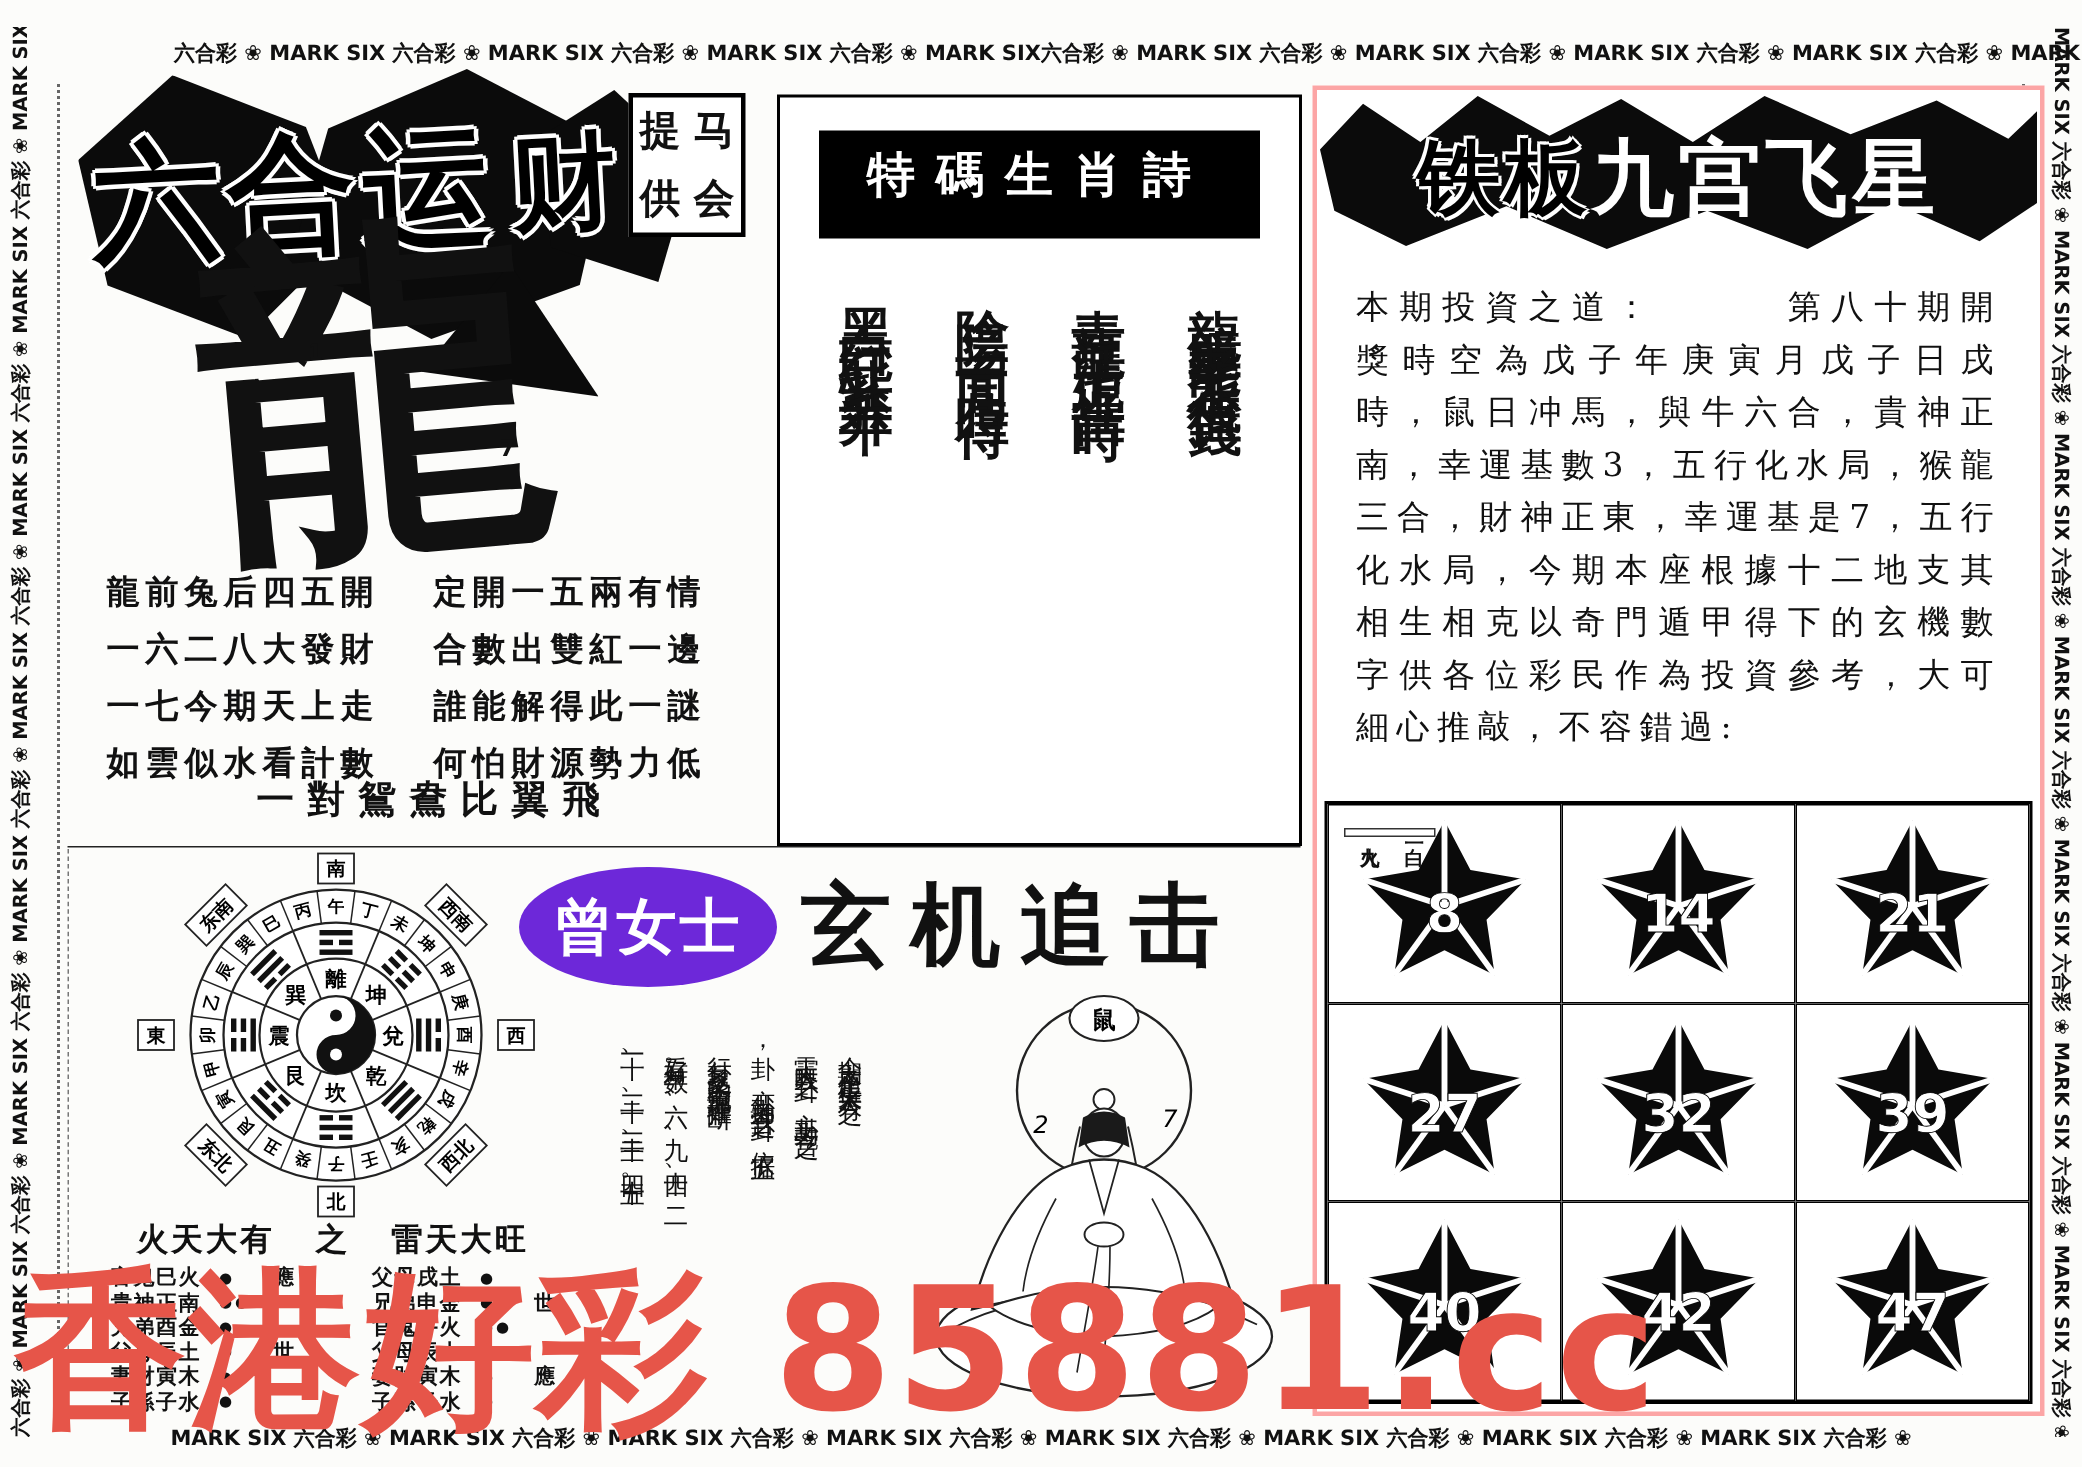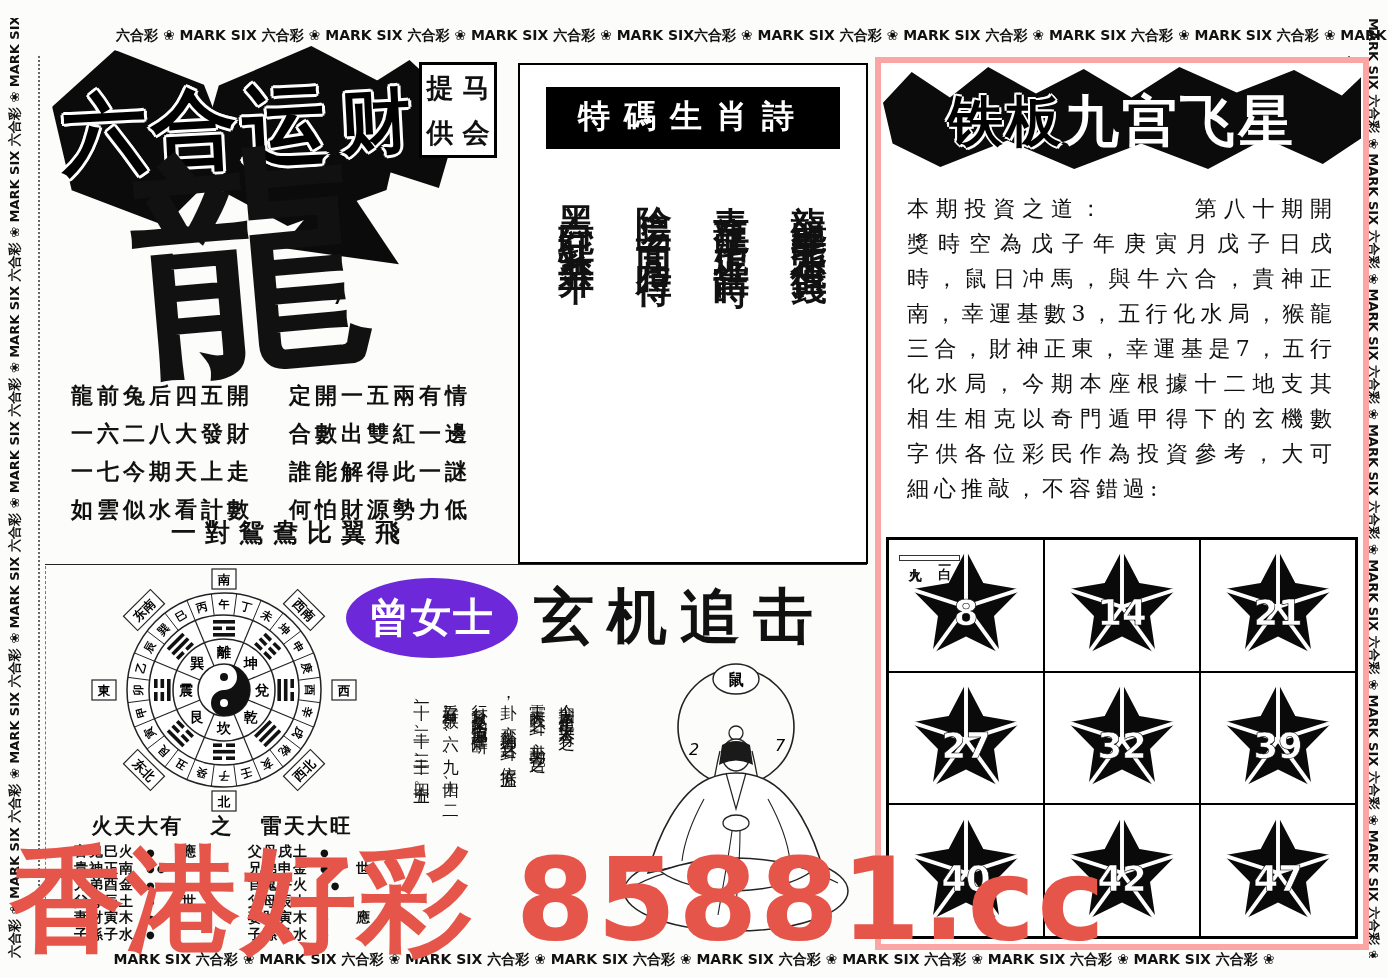--- a/index.html
+++ b/index.html
@@ -37,26 +37,26 @@
   .dragon{position:absolute;left:88px;top:86px;font-size:235px;line-height:1;font-weight:900;
           font-family:"DejaVu Serif",serif;transform:rotate(-5deg);}
   .tiny-num{position:absolute;font-size:15px;font-weight:bold;}
   .verses{position:absolute;left:26px;top:318px;display:flex;gap:36px;font-family:"DejaVu Serif",serif;
           font-size:22px;font-weight:bold;line-height:38px;letter-spacing:4px;white-space:nowrap;}
   .verse-footer{position:absolute;left:126px;top:458px;font-size:25px;font-weight:bold;letter-spacing:9px;
           font-family:"DejaVu Serif",serif;white-space:nowrap;}
   
   #sec-poem{position:absolute;left:518px;top:63px;width:346px;height:497px;border:2px solid #000;background:#fff;}
   .poem-header{margin:22px 26px 0;background:#000;color:#fff;text-align:center;font-size:32px;font-weight:bold;
-               letter-spacing:14px;padding:8px 0 10px;white-space:nowrap;overflow:hidden;}
+               letter-spacing:14px;padding:8px 0 20px;white-space:nowrap;overflow:hidden;}
   .poem-cols{position:absolute;left:18px;right:18px;top:112px;bottom:28px;display:flex;flex-direction:row-reverse;
              justify-content:space-around;}
   .poem-col{writing-mode:vertical-rl;font-size:36px;font-weight:bold;font-family:"DejaVu Serif",serif;letter-spacing:11px;}
   
-  #sec-iron{position:absolute;left:875px;top:57px;width:482px;height:881px;border:6px solid #fca5a5;background:#fff;}
+  #sec-iron{position:absolute;left:875px;top:57px;width:482px;height:881px;border:3px solid #fca5a5;background:#fff;}
   .iron-header{position:relative;height:114px;overflow:hidden;}
   .iron-splash{position:absolute;left:2px;right:2px;top:4px;height:102px;background:#0b0b0b;
     clip-path:polygon(0 35%,6% 5%,14% 30%,22% 0,32% 26%,42% 2%,52% 30%,62% 0,74% 25%,86% 3%,96% 28%,100% 10%,100% 70%,92% 95%,80% 70%,68% 100%,54% 75%,40% 100%,26% 72%,12% 98%,2% 75%);}
   .iron-title{position:absolute;width:100%;top:22px;text-align:center;font-size:55px;font-weight:900;
               letter-spacing:3px;white-space:nowrap;font-family:"DejaVu Serif",serif;}
   .iron-title .t1{color:#000;text-shadow:-2px 0 0 #fff,2px 0 0 #fff,0 -2px 0 #fff,0 2px 0 #fff,-2px -2px 0 #fff,2px 2px 0 #fff;}
   .iron-title .t2{color:#fff;}
   .iron-para{padding:14px 26px 0;font-size:22px;line-height:35px;letter-spacing:5px;text-align:justify;
              font-family:"DejaVu Serif",serif;}
   .star-grid{position:absolute;left:5px;right:5px;bottom:5px;height:398px;border:2px solid #000;

